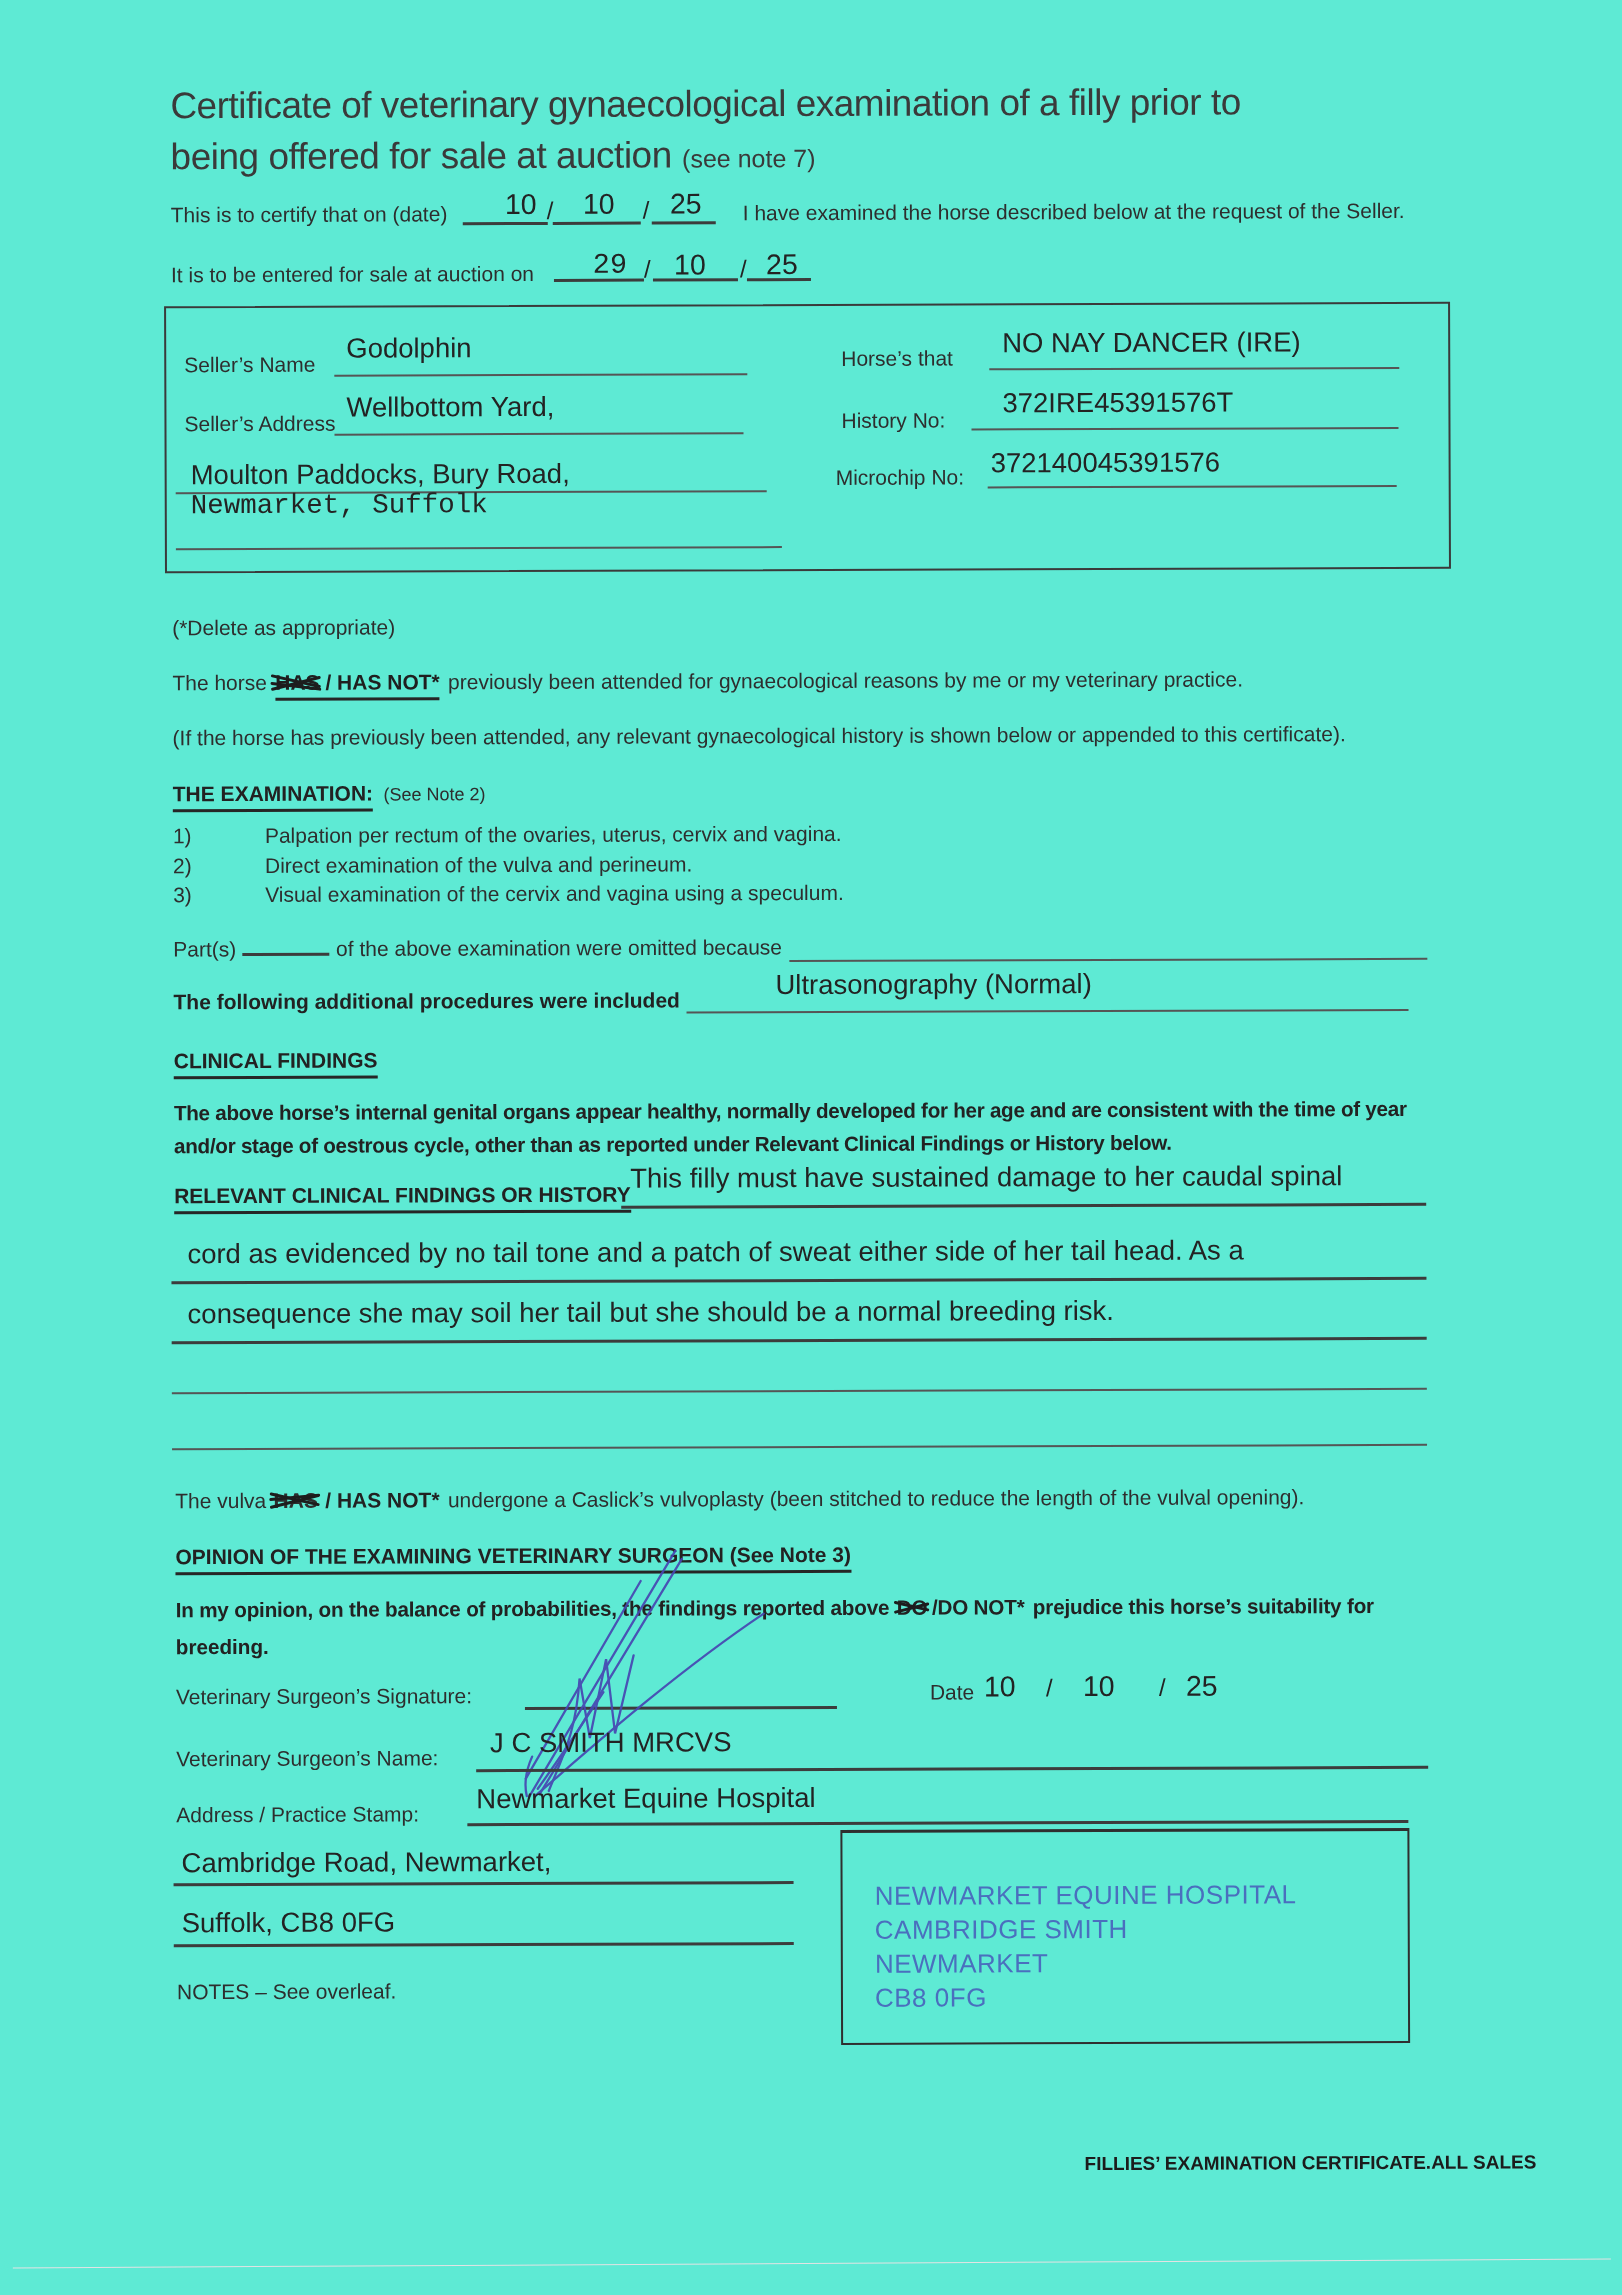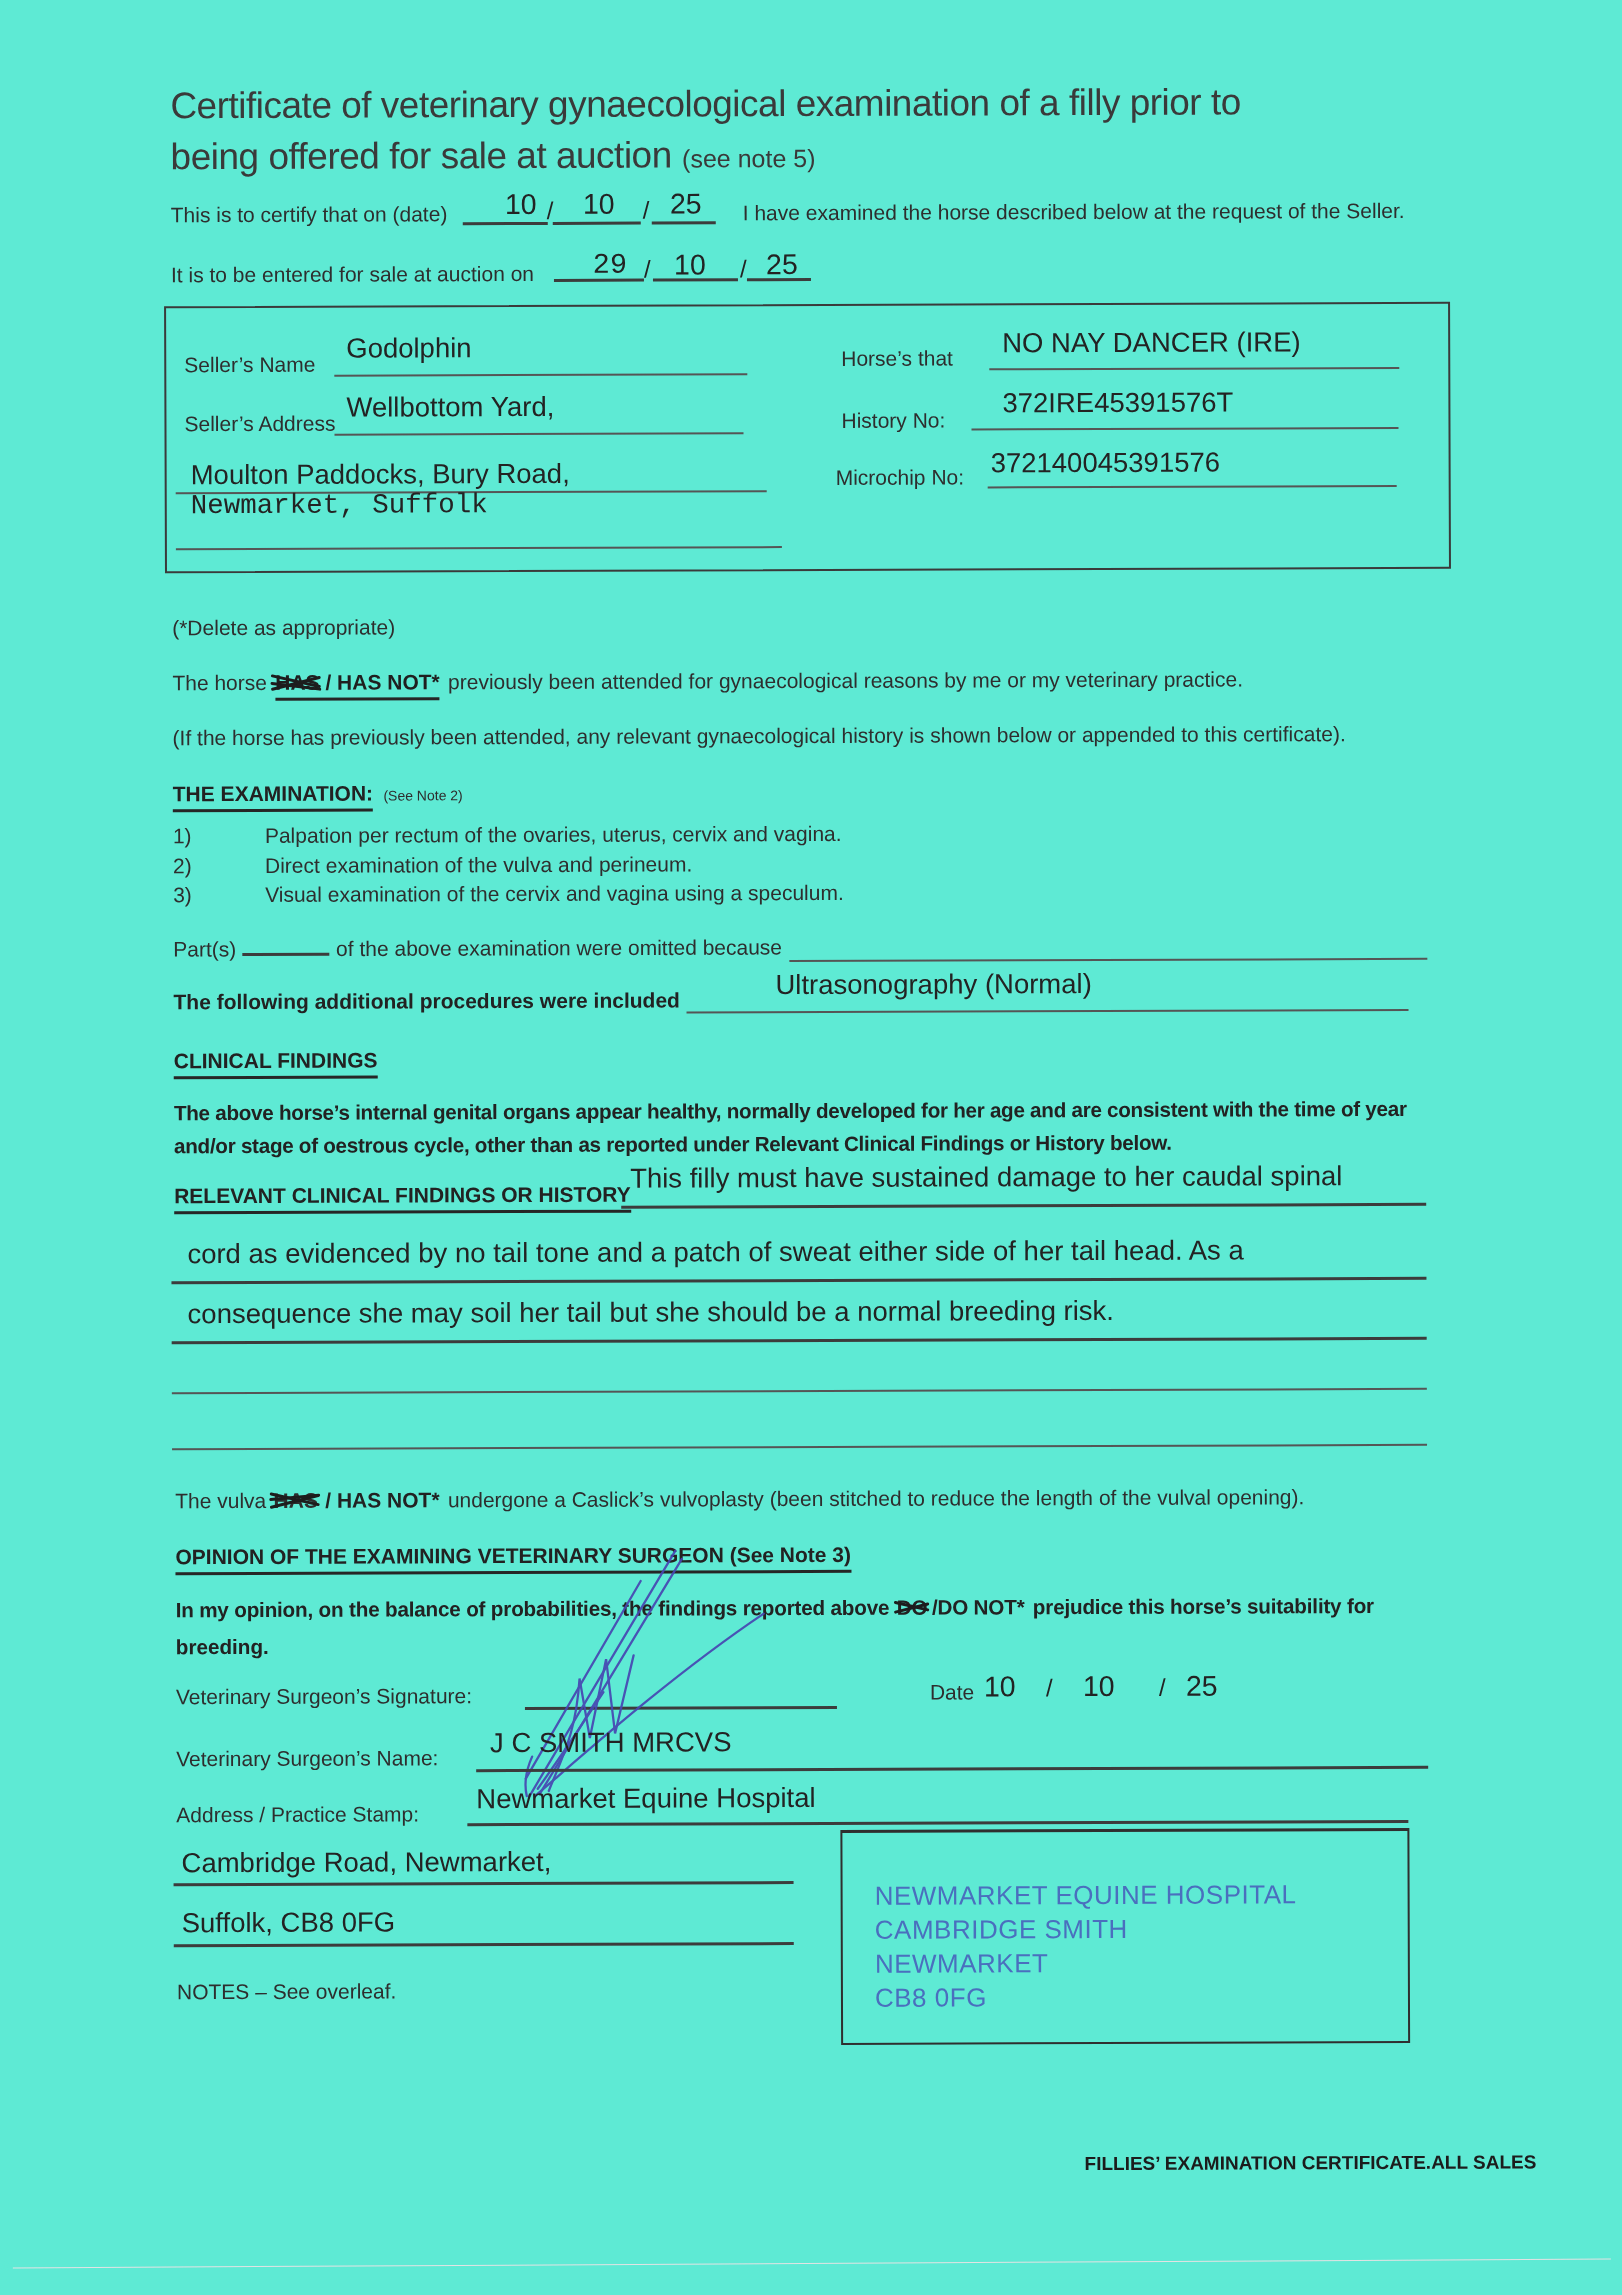--- a/index.html
+++ b/index.html
@@ -2,21 +2,21 @@
 <html style="font-size:7.3px"><head>
 <meta charset="utf-8">
 <style>
   html,body{margin:0;padding:0;background:#ffffff;}
   .page{position:relative;width:1623px;height:2295px;background:#5eead4;overflow:hidden;
         font-family:"Liberation Sans", sans-serif;color:#2e2e2e;}
   .inner{position:absolute;left:0;top:0;width:100%;height:100%;transform:rotate(-0.2deg);transform-origin:50% 50%;}
   .abs{position:absolute;white-space:nowrap;}
   .t{font-size:21px;color:#2e2e2e;}
   .tb{font-size:21px;font-weight:700;color:#222;}
-  .small{font-size:14px;}
+  .small{font-size:18px;}
   .hand{font-size:27.5px;color:#232323;}
   .num{font-size:28.5px;color:#232323;}
   .title{font-size:37px;color:#3a3a3a;letter-spacing:-0.5px;}
   .title-note{font-size:25px;color:#3a3a3a;}
   .ul{position:absolute;background:#3c3c3c;height:3.2px;}
   .ul-thin{position:absolute;background:#555;height:2.3px;}
   .headline{display:inline-block;border-bottom:3.7px solid #262626;padding-bottom:2.8px;}
   .grp{font-weight:700;color:#1f1f1f;border-bottom:3.2px solid #262626;padding-bottom:3.7px;}
   .scr{position:relative;display:inline-block;}
   .scr i{position:absolute;left:-10%;right:-6%;height:2.8px;background:#1d1d1d;border-radius:1.4px;}
@@ -36,21 +36,21 @@
 </style>
 </head>
 <body>
 
 <div class="page">
  <div class="inner">
 
   <div class="abs title" style="left:174px;top:83px;">Certificate of veterinary gynaecological examination of a filly prior to</div>
   <div class="abs" style="left:174px;top:134px;">
     <span class="title">being offered for sale at auction</span>
-    <span class="title-note gap-l">(see note 5)</span>
+    <span class="title-note gap-l">(see note 7)</span>
   </div>
 
   <div class="abs t" style="left:174px;top:201px;">This is to certify that on (date)</div>
   <div class="abs num center" style="left:494px;top:187px;width:60px;">10</div>
   <div class="abs num" style="left:550px;top:196px;font-size:24px;">/</div>
   <div class="abs num center" style="left:572px;top:187px;width:60px;">10</div>
   <div class="abs num" style="left:646px;top:196px;font-size:24px;">/</div>
   <div class="abs num center" style="left:659px;top:187px;width:60px;">25</div>
   <div class="ul" style="left:466px;top:221px;width:85px;"></div>
   <div class="ul" style="left:556px;top:221px;width:88px;"></div>

